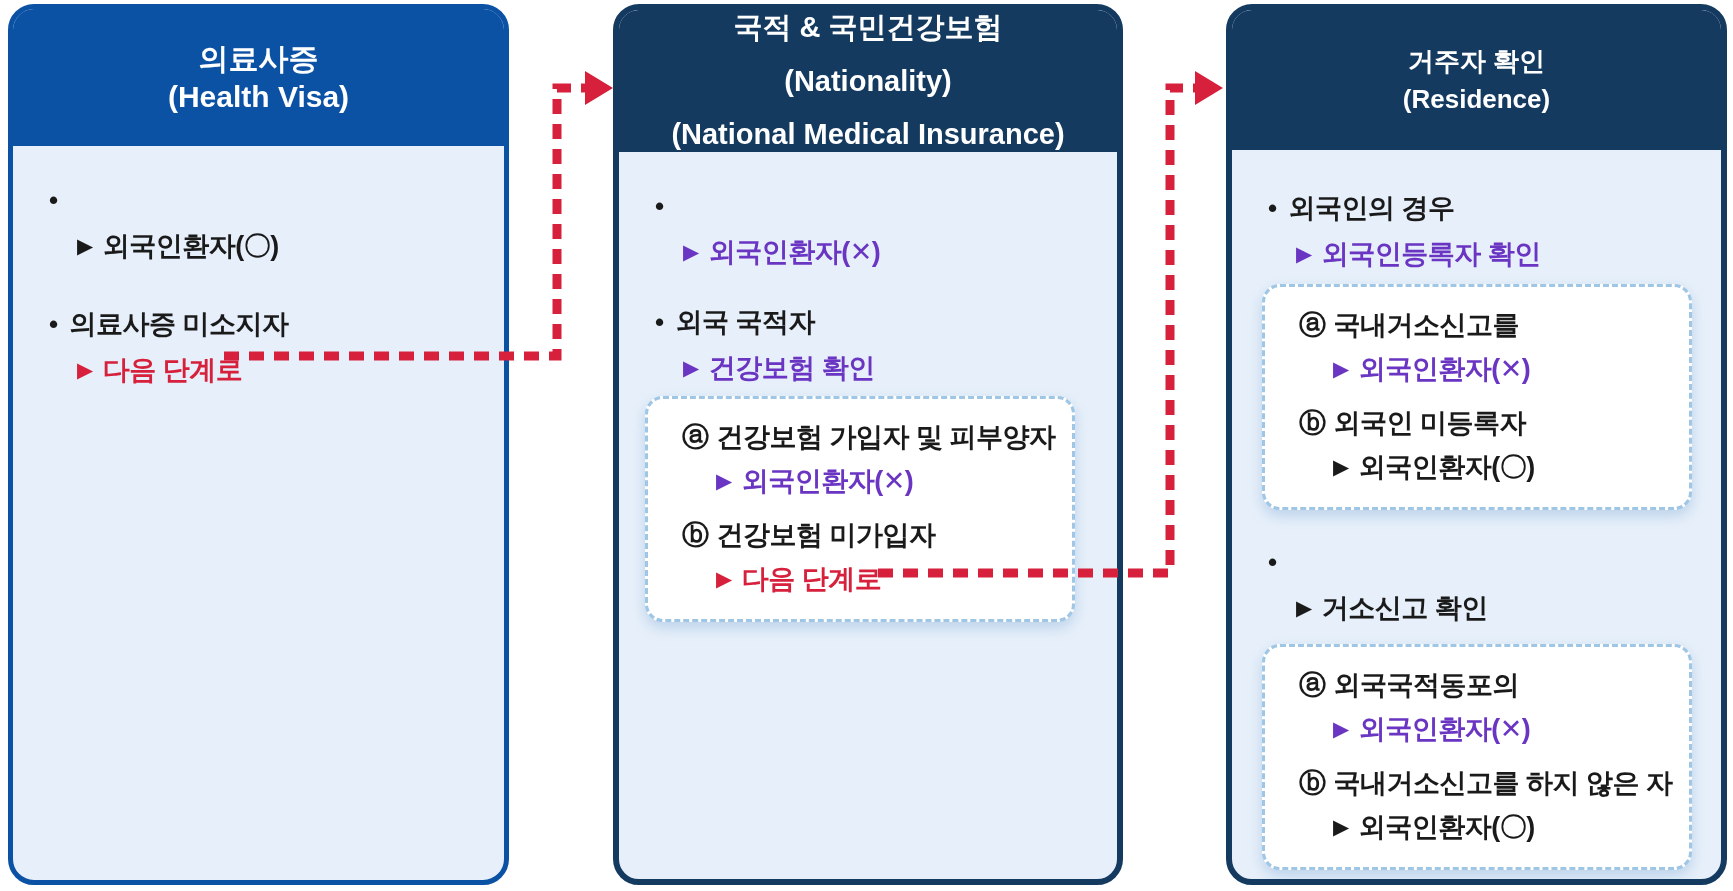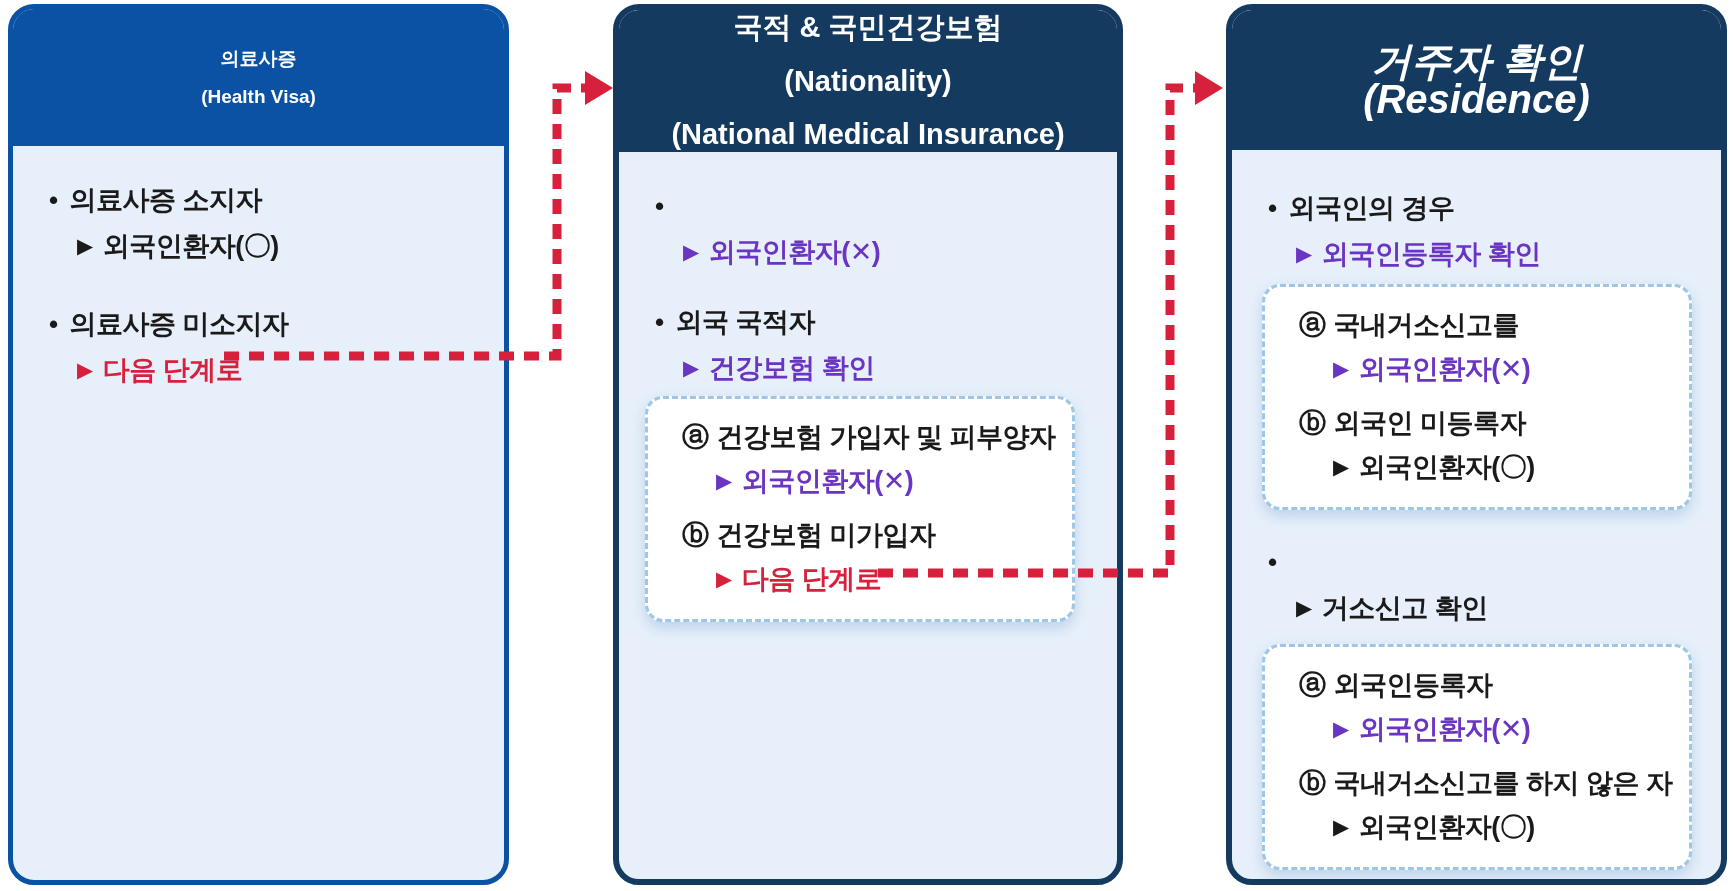--- a/index.html
+++ b/index.html
@@ -19,23 +19,23 @@
     overflow:hidden;
   }
   .panel.p1{left:8px;width:501px;border:5px solid var(--p1header,#0B51A4);}
   .panel.p2{left:613px;width:510px;border:6px solid var(--navy,#143A60);}
   .panel.p3{left:1226px;width:501px;border:6px solid var(--navy,#143A60);}
   .panel-header{
     display:flex;flex-direction:column;align-items:center;justify-content:center;
     color:var(--white,#ffffff);
     text-align:center;
   }
-  .p1 .panel-header{height:137px;background:var(--p1header,#0B51A4);font-size:19px;line-height:38px;}
+  .p1 .panel-header{height:137px;background:var(--p1header,#0B51A4);font-size:30px;line-height:38px;}
   .p2 .panel-header{height:142px;background:var(--navy,#143A60);font-size:29px;line-height:35px;justify-content:space-between;}
-  .p3 .panel-header{height:140px;background:var(--navy,#143A60);font-size:40px;line-height:38px;font-style:italic;}
+  .p3 .panel-header{height:140px;background:var(--navy,#143A60);font-size:26px;line-height:38px;}
   .panel-body{position:relative;padding-top:36px;color:var(--text,#1A1A1A);}
   .p3 .panel-body{padding-top:40px;}
   .row{display:flex;align-items:baseline;font-size:27px;line-height:36px;letter-spacing:-0.5px;}
   .b-row{padding-left:36px;}
   .s-row{padding-left:64px;}
   .mk-bullet{font-size:26px;margin-right:12px;}
   .mk-arrow{font-size:21px;margin-right:10px;position:relative;top:-2px;}
   .c-dark{color:var(--text,#1A1A1A);}
   .c-purple{color:var(--purple,#6A35C2);}
   .c-red{color:var(--red,#D6203C);}
@@ -67,21 +67,20 @@
 <div class="canvas">
 
   <section class="panel p1">
     <header class="panel-header">
       <div>의료사증</div>
       <div>(Health Visa)</div>
     </header>
     <div class="panel-body">
       <div class="row b-row">
         <span class="mk-bullet">•</span>
-        <span>의료사증 소지자</span>
       </div>
       <div class="row s-row c-dark mt10">
         <span class="mk-arrow">▶</span>
         <span>외국인환자(〇)</span>
       </div>
       <div class="row b-row mt40">
         <span class="mk-bullet">•</span>
         <span>의료사증 미소지자</span>
       </div>
       <div class="row s-row c-red mt10">
@@ -169,21 +168,21 @@
       <div class="row b-row mt34">
         <span class="mk-bullet">•</span>
       </div>
       <div class="row s-row c-dark mt10">
         <span class="mk-arrow">▶</span>
         <span>거소신고 확인</span>
       </div>
       <div class="sub-box mt16">
         <div class="row">
           <span class="mk-circle">ⓐ</span>
-          <span>외국인등록자</span>
+          <span>외국국적동포의</span>
         </div>
         <div class="row s-row c-purple mt8">
           <span class="mk-arrow">▶</span>
           <span>외국인환자(✕)</span>
         </div>
         <div class="row mt16">
           <span class="mk-circle">ⓑ</span>
           <span>국내거소신고를 하지 않은 자</span>
         </div>
         <div class="row s-row c-dark mt8">

